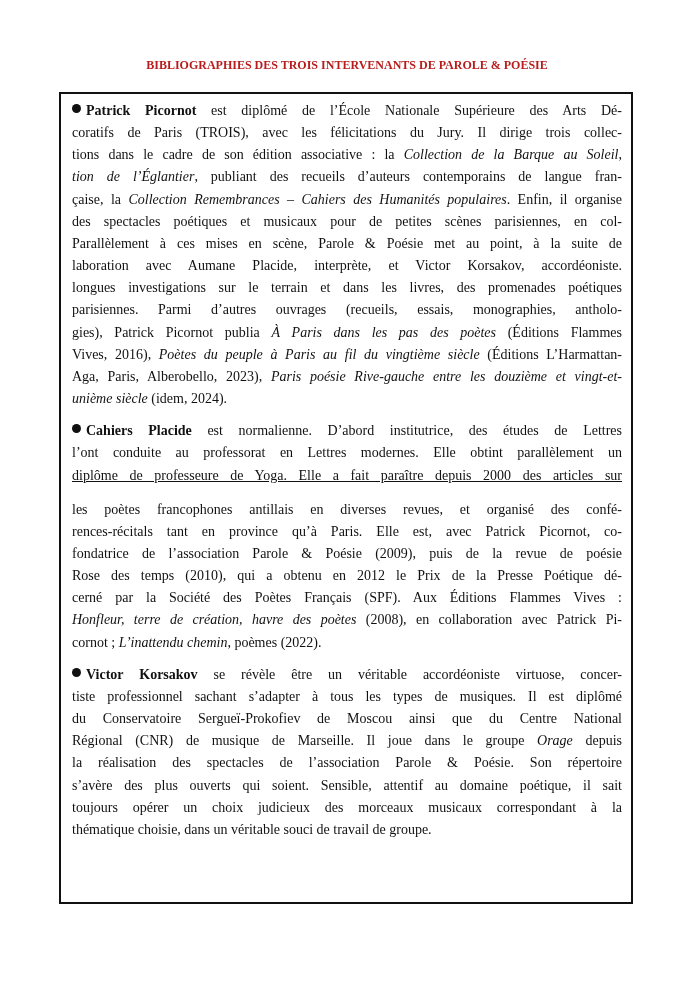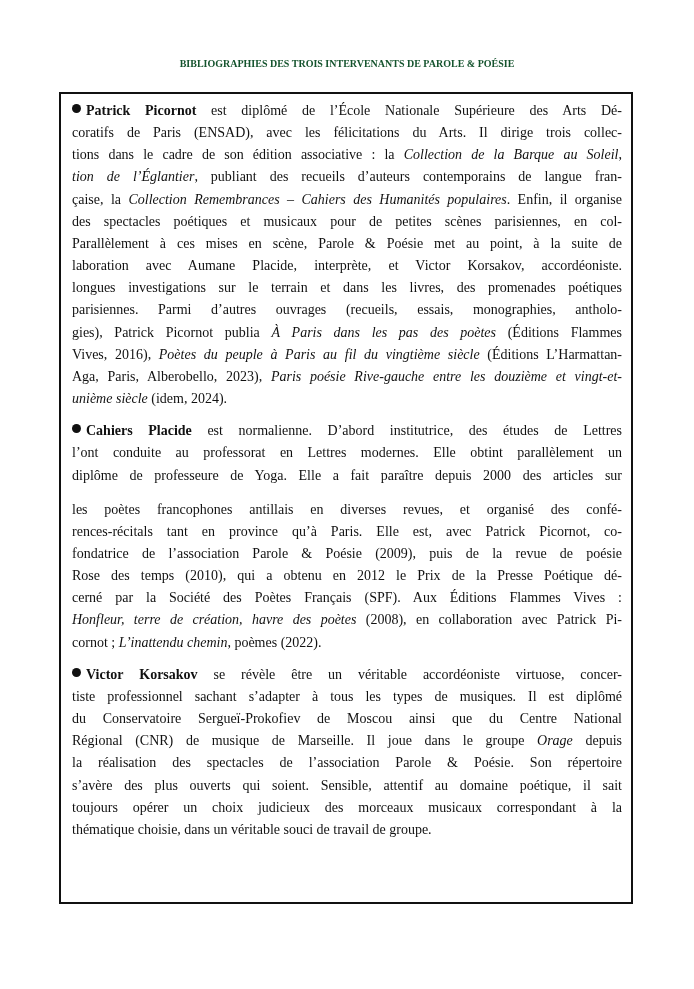--- a/index.html
+++ b/index.html
@@ -1,19 +1,19 @@
 <!DOCTYPE html>
 <html><head>
 <meta charset="utf-8">
 <style>
   html, body { margin: 0; padding: 0; background: #ffffff; }
   body { width: 694px; height: 989px; position: relative; overflow: hidden;
          font-family: "Liberation Serif", "DejaVu Serif", serif; color: #111; }
   .title { position: absolute; top: 58px; left: 0; width: 694px; text-align: center;
-           font-weight: bold; font-size: 10px; letter-spacing: 0; color: #14532d; }
+           font-weight: bold; font-size: 12px; letter-spacing: 0; color: #b91c1c; }
   .box { position: absolute; left: 59px; top: 92px; width: 570px; height: 808px;
          border: 2px solid #111; box-sizing: content-box; }
   .inner { position: absolute; left: 11px; top: 6px; width: 550px; }
   .bio { margin: 0 0 10px 0; font-size: 14px; line-height: 22.15px;
          text-align: justify; hyphens: manual; }
   .bio b { font-weight: bold; }
   .bio i { font-style: italic; }
   .bullet { display: inline-block; width: 9px; height: 9px; border-radius: 50%;
             background: #111; margin-right: 5px; vertical-align: 2px; }
   .ln { display: block; text-align: justify; text-align-last: justify; white-space: nowrap; }
@@ -21,38 +21,38 @@
 </style>
 </head>
 <body>
 
 <div class="title">BIBLIOGRAPHIES DES TROIS INTERVENANTS DE PAROLE &amp; POÉSIE</div>
 
 <div class="box">
   <div class="inner" id="bios">
       <div class="bio">
         <span class="ln" style="display: block;"><span class="bullet"></span><b>Patrick Picornot</b><span> est diplômé de l’École Nationale Supérieure des Arts Dé-</span></span>
-        <span class="ln" style="display: block;"><span>coratifs de Paris (ENSAD), avec les félicitations du Arts. Il dirige trois collec-</span></span>
+        <span class="ln" style="display: block;"><span>coratifs de Paris (TROIS), avec les félicitations du Jury. Il dirige trois collec-</span></span>
         <span class="ln" style="display: block;"><span>tions dans le cadre de son édition associative : la </span><i>Collection de la Barque au Soleil</i><span>,</span></span>
         <span class="ln" style="display: block;"><i>tion de l’Églantier</i><span>, publiant des recueils d’auteurs contemporains de langue fran-</span></span>
         <span class="ln" style="display: block; word-spacing: -3.27273px;"><span>çaise, la </span><i>Collection Remembrances – Cahiers des Humanités populaires</i><span>. Enfin, il organise</span></span>
         <span class="ln" style="display: block;"><span>des spectacles poétiques et musicaux pour de petites scènes parisiennes, en col-</span></span>
         <span class="ln" style="display: block;"><span>Parallèlement à ces mises en scène, Parole &amp; Poésie met au point, à la suite de</span></span>
         <span class="ln" style="display: block;"><span>laboration avec Aumane Placide, interprète, et Victor Korsakov, accordéoniste.</span></span>
         <span class="ln" style="display: block;"><span>longues investigations sur le terrain et dans les livres, des promenades poétiques</span></span>
         <span class="ln" style="display: block;"><span>parisiennes. Parmi d’autres ouvrages (recueils, essais, monographies, antholo-</span></span>
         <span class="ln" style="display: block;"><span>gies), Patrick Picornot publia </span><i>À Paris dans les pas des poètes</i><span> (Éditions Flammes</span></span>
         <span class="ln" style="display: block; word-spacing: -1.76923px;"><span>Vives, 2016), </span><i>Poètes du peuple à Paris au fil du vingtième siècle</i><span> (Éditions L’Harmattan-</span></span>
         <span class="ln" style="display: block; word-spacing: -1.81818px;"><span>Aga, Paris, Alberobello, 2023), </span><i>Paris poésie Rive-gauche entre les douzième et vingt-et-</i></span>
         <span class="ln last"><i>unième siècle</i><span> (idem, 2024).</span></span>
       </div>
       <div class="bio">
         <span class="ln" style="display: block;"><span class="bullet"></span><b>Cahiers Placide</b><span> est normalienne. D’abord institutrice, des études de Lettres</span></span>
         <span class="ln" style="display: block;"><span>l’ont conduite au professorat en Lettres modernes. Elle obtint parallèlement un</span></span>
-        <span class="ln" style="display: block;"><span>diplôme de professeure de Yoga. Elle a fait paraître depuis 2000 des articles sur</span></span>
+        <span class="ln" style="display: block; text-decoration: underline;"><span>diplôme de professeure de Yoga. Elle a fait paraître depuis 2000 des articles sur</span></span>
         <span class="ln" style="display: block; margin-top: 12px;"><span>les poètes francophones antillais en diverses revues, et organisé des confé-</span></span>
         <span class="ln" style="display: block;"><span>rences-récitals tant en province qu’à Paris. Elle est, avec Patrick Picornot, co-</span></span>
         <span class="ln" style="display: block;"><span>fondatrice de l’association Parole &amp; Poésie (2009), puis de la revue de poésie</span></span>
         <span class="ln" style="display: block;"><span>Rose des temps (2010), qui a obtenu en 2012 le Prix de la Presse Poétique dé-</span></span>
         <span class="ln" style="display: block;"><span>cerné par la Société des Poètes Français (SPF). Aux Éditions Flammes Vives :</span></span>
         <span class="ln" style="display: block; word-spacing: -0.416667px;"><i>Honfleur, terre de création, havre des poètes</i><span> (2008), en collaboration avec Patrick Pi-</span></span>
         <span class="ln last"><span>cornot ; </span><i>L’inattendu chemin</i><span>, poèmes (2022).</span></span>
       </div>
       <div class="bio">
         <span class="ln" style="display: block;"><span class="bullet"></span><b>Victor Korsakov</b><span> se révèle être un véritable accordéoniste virtuose, concer-</span></span>

